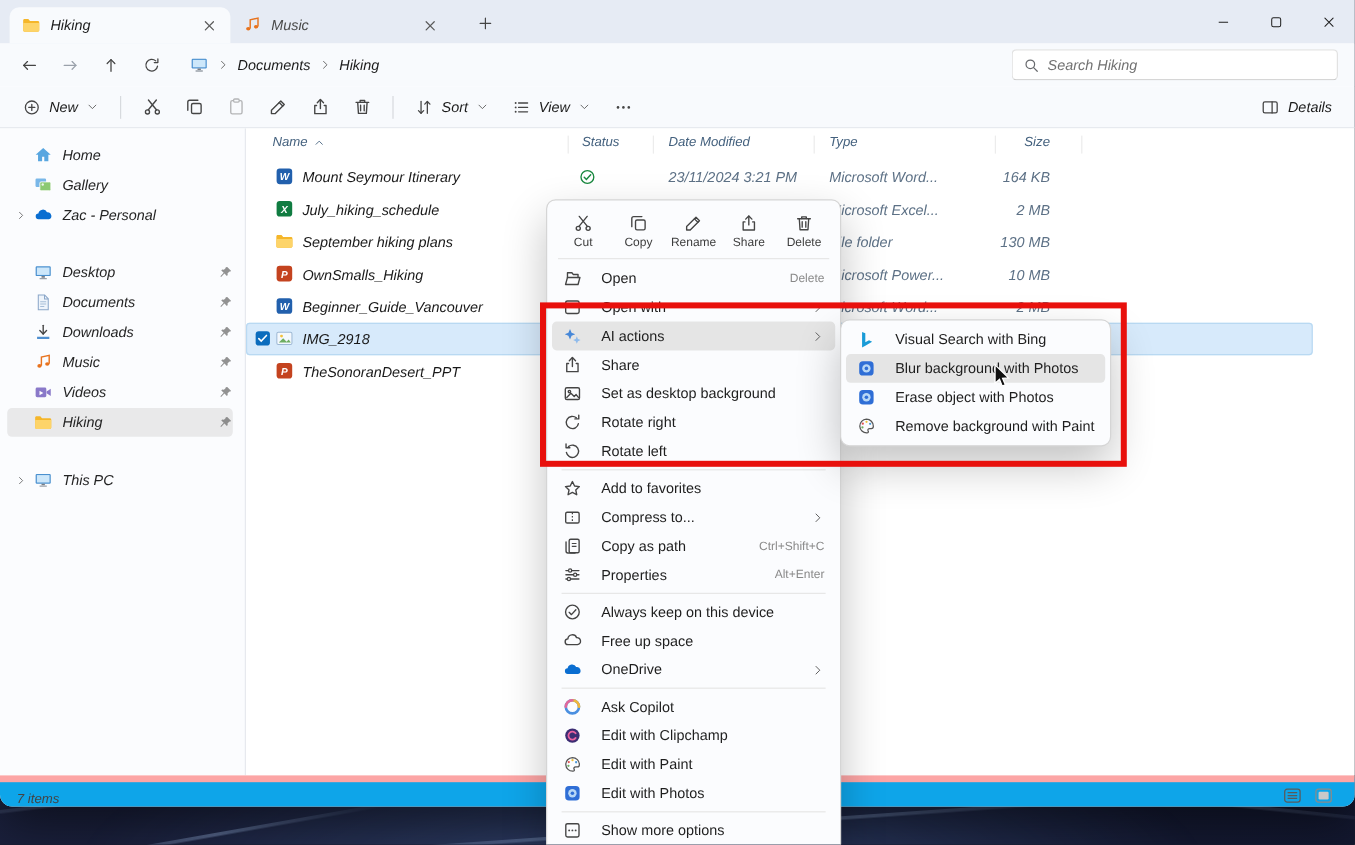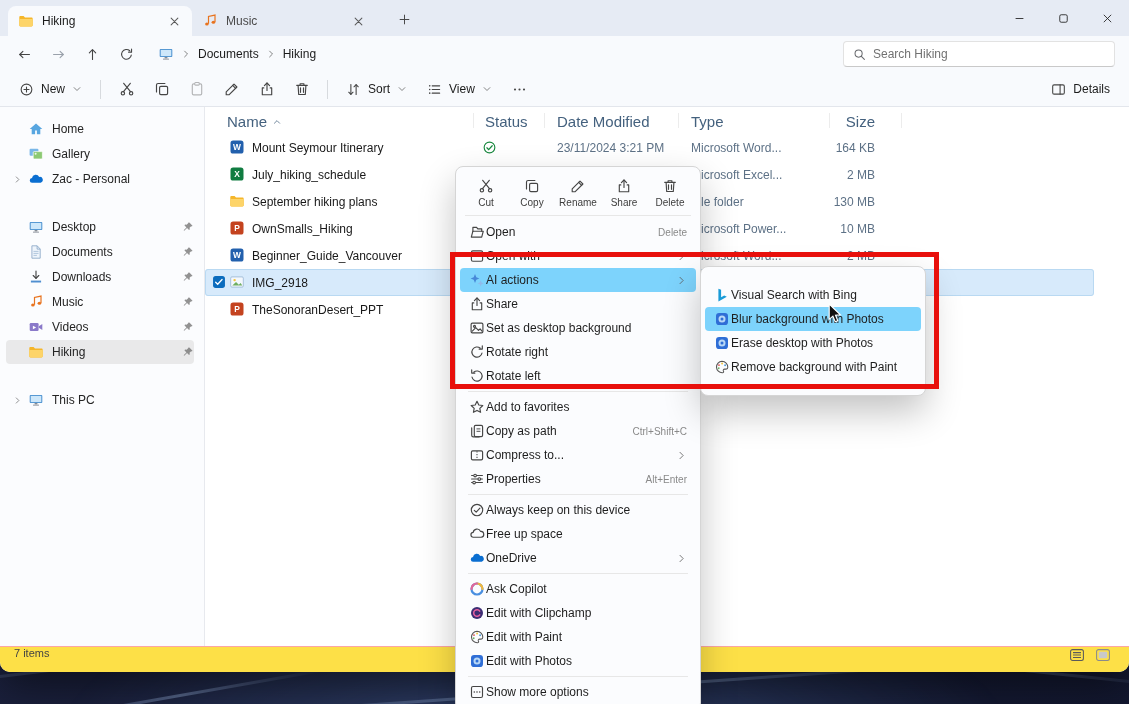--- a/index.html
+++ b/index.html
@@ -10,21 +10,21 @@
   .glow{position:absolute;width:950px;height:320px;left:60px;top:580px;
     background:radial-gradient(closest-side,rgba(95,135,205,.38),transparent);filter:blur(8px);}
   .streak{position:absolute;height:3px;border-radius:3px;filter:blur(.5px);
     background:linear-gradient(90deg,rgba(160,195,255,0),rgba(180,210,255,.6),rgba(160,195,255,0));}
   .s1{width:560px;left:-60px;top:648px;transform:rotate(-7deg);}
   .s2{width:720px;left:230px;top:688px;transform:rotate(-4deg);opacity:.8;}
   .s3{width:520px;left:660px;top:658px;transform:rotate(6deg);opacity:.7;}
   .s4{width:300px;left:30px;top:694px;transform:rotate(-10deg);opacity:.6;}
 
   .window{position:absolute;left:0;top:0;width:1129px;height:672px;background:#fff;
-    border-radius:0 0 10px 10px;box-shadow:0 14px 40px rgba(0,0,0,.5);}
+    border-radius:0 0 10px 10px;box-shadow:0 14px 40px rgba(0,0,0,.5);font-style:italic;}
 
   
   .ic{display:inline-flex;width:16px;height:16px;flex:0 0 auto;}
   .ic svg,[data-icon] svg{width:100%;height:100%;display:block;}
 
   
   .tabbar{position:relative;height:36px;background:#e6ebf4;}
   .tabs{position:absolute;left:8px;top:0;height:36px;display:flex;align-items:flex-end;}
   .tab{height:30px;width:184px;display:flex;align-items:center;gap:8px;padding:0 10px;
     font-size:12px;color:#4a4a4a;border-radius:8px 8px 0 0;}
@@ -66,60 +66,60 @@
   .sidebar{width:205px;border-right:1px solid #e7e9ee;padding-top:10px;background:#fbfcfe;overflow:hidden;}
   .side-item{position:relative;height:24px;margin:0 10px 1px 6px;padding-left:22px;
     display:flex;align-items:center;gap:8px;border-radius:4px;font-size:12px;color:#242424;}
   .side-item.selected{background:#e9e9ea;}
   .side-item.gap-top{margin-top:24px;}
   .side-chev{position:absolute;left:7px;width:9px;height:9px;display:inline-flex;}
   .side-label{flex:1;white-space:nowrap;overflow:hidden;}
   .side-pin{width:12px;height:12px;display:inline-flex;opacity:.75;}
 
   .content{flex:1;position:relative;background:#fff;overflow:hidden;}
-  #cols{position:relative;height:27px;font-size:15px;}
+  #cols{position:relative;height:27px;font-size:11px;}
   .col{position:absolute;top:6px;display:flex;align-items:center;gap:5px;color:#44617e;}
   .col-size{left:560px;width:110px;justify-content:flex-end;}
   .colsep{position:absolute;top:6px;width:1px;height:15px;background:#ececec;}
   .sort-caret{width:10px;height:10px;display:inline-flex;}
 
   .frow{position:relative;height:27px;}
   .frow.selected{background:#d7eafb;outline:1px solid #b9d9f2;outline-offset:-1px;border-radius:3px;width:889px;}
   .rcheck{position:absolute;left:7px;top:6px;width:14px;height:14px;display:inline-flex;}
   .ficon{position:absolute;left:24px;top:5px;}
   .fname{position:absolute;left:47px;top:7px;font-size:12px;color:#191919;white-space:nowrap;}
   .fstatus{position:absolute;left:277px;top:6px;width:15px;height:15px;display:inline-flex;}
   .fdate{position:absolute;left:352px;top:7px;font-size:12px;color:#5d7186;}
   .ftype{position:absolute;left:486px;top:7px;font-size:12px;color:#5d7186;white-space:nowrap;}
   .fsize{position:absolute;left:560px;top:7px;width:110px;text-align:right;font-size:12px;color:#5d7186;}
 
   
-  .statusbar{position:absolute;left:0;right:0;bottom:0;height:26px;border-top:1px solid #fca5a5;
-    display:flex;align-items:flex-start;padding:0 14px;font-size:11px;color:#444;background:#fde047;border-radius:0 0 10px 10px;}
+  .statusbar{position:absolute;left:0;right:0;bottom:0;height:26px;border-top:6px solid #fca5a5;
+    display:flex;align-items:flex-end;padding:0 14px;font-size:11px;color:#444;background:#0ea5e9;border-radius:0 0 10px 10px;}
   .sb-right{margin-left:auto;display:flex;gap:6px;}
   .sbbtn{width:20px;height:17px;display:inline-flex;}
 
   
   #context-menu{position:absolute;left:455px;top:166px;width:246px;background:#fbfcfe;
     border:1px solid #d5d5d5;border-radius:8px;box-shadow:0 16px 36px rgba(0,0,0,.24);
     z-index:40;padding:4px 0 6px;}
   #quick-actions{display:flex;justify-content:space-between;padding:4px 8px 3px;}
   .qa-btn{width:44px;padding:3px 0 2px;display:flex;flex-direction:column;align-items:center;gap:3px;border-radius:4px;font-size:10px;color:#3d3d3d;}
   .qa-btn .ic{width:16px;height:16px;}
   .qa-sep{height:1px;background:#e7e7e7;margin:2px 9px 4px;}
-  .mi{height:24px;margin:0 4px;padding:0 9px;display:flex;align-items:center;gap:1px;border-radius:4px;font-size:12px;color:#1e1e1e;}
-  .mi.hl{background:#7dd3fc;}
+  .mi{height:24px;margin:0 4px;padding:0 9px;display:flex;align-items:center;gap:16px;border-radius:4px;font-size:12px;color:#1e1e1e;}
+  .mi.hl{background:#e5e5e5;}
   .mi-label{white-space:nowrap;}
   .mi-short{margin-left:auto;font-size:10px;color:#898989;}
   .mi-chev{margin-left:auto;width:11px;height:11px;display:inline-flex;}
   .mi-sep{height:1px;background:#e7e7e7;margin:3px 12px;}
 
   #ai-submenu{position:absolute;left:700px;top:266px;width:226px;background:#fbfcfe;
     border:1px solid #d5d5d5;border-radius:8px;box-shadow:0 16px 36px rgba(0,0,0,.24);
-    z-index:45;padding:16px 0;}
+    z-index:45;padding:4px 0;}
 
   #red-box{position:absolute;left:450px;top:252px;width:489px;height:137px;border:5px solid #e8100c;z-index:60;}
   #cursor{position:absolute;left:828px;top:303px;z-index:100;width:15px;height:21px;}
 </style>
 </head>
 <body>
 
 <div class="screen">
   <div class="glow"></div>
   <div class="streak s1"></div>
@@ -798,43 +798,43 @@
         <div class="mi-sep"></div>
         <div class="mi">
           <span class="ic" data-icon="star">
             <svg viewBox="0 0 16 16">
               <path d="M8 2.3l1.8 3.7 4 .5-3 2.8.8 4L8 11.4l-3.6 1.9.8-4-3-2.8 4-.5z" fill="none" stroke="#454545" stroke-width="1.15" stroke-linecap="round" stroke-linejoin="round"></path>
             </svg>
           </span>
           <span class="mi-label">Add to favorites</span>
         </div>
         <div class="mi">
+          <span class="ic" data-icon="zip">
+            <svg viewBox="0 0 16 16">
+              <rect x="2.4" y="3.9" width="11.2" height="8.9" rx="1.3" fill="none" stroke="#454545" stroke-width="1.15" stroke-linecap="round" stroke-linejoin="round"></rect>
+              <path d="M8 4.2v8.3" stroke="#454545" stroke-width="1.05" stroke-dasharray="1.3 1.5"></path>
+            </svg>
+          </span>
+          <span class="mi-label">Compress to...</span>
+          <span class="mi-chev" data-icon="chev-right">
+            <svg viewBox="0 0 16 16">
+              <path d="M5.8 3.4 10.4 8l-4.6 4.6" fill="none" stroke="#5c5c5c" stroke-width="1.2" stroke-linecap="round" stroke-linejoin="round"></path>
+            </svg>
+          </span>
+        </div>
+        <div class="mi">
           <span class="ic" data-icon="copy-path">
             <svg viewBox="0 0 16 16">
               <rect x="5.3" y="2.4" width="8.3" height="11.2" rx="1.3" fill="none" stroke="#454545" stroke-width="1.15" stroke-linecap="round" stroke-linejoin="round"></rect>
               <path d="M2.7 4.7v7.5c0 .9.7 1.6 1.6 1.6h5.9" fill="none" stroke="#454545" stroke-width="1.15" stroke-linecap="round" stroke-linejoin="round"></path>
               <path d="M7.5 5.9h3.9M7.5 8.3h3.9" stroke="#454545" stroke-width=".95"></path>
             </svg>
           </span>
           <span class="mi-label">Copy as path</span>
           <span class="mi-short">Ctrl+Shift+C</span>
-        </div>
-        <div class="mi">
-          <span class="ic" data-icon="zip">
-            <svg viewBox="0 0 16 16">
-              <rect x="2.4" y="3.9" width="11.2" height="8.9" rx="1.3" fill="none" stroke="#454545" stroke-width="1.15" stroke-linecap="round" stroke-linejoin="round"></rect>
-              <path d="M8 4.2v8.3" stroke="#454545" stroke-width="1.05" stroke-dasharray="1.3 1.5"></path>
-            </svg>
-          </span>
-          <span class="mi-label">Compress to...</span>
-          <span class="mi-chev" data-icon="chev-right">
-            <svg viewBox="0 0 16 16">
-              <path d="M5.8 3.4 10.4 8l-4.6 4.6" fill="none" stroke="#5c5c5c" stroke-width="1.2" stroke-linecap="round" stroke-linejoin="round"></path>
-            </svg>
-          </span>
         </div>
         <div class="mi">
           <span class="ic" data-icon="properties">
             <svg viewBox="0 0 16 16">
               <path d="M2.6 4.5h10.8M2.6 8h10.8M2.6 11.5h10.8" fill="none" stroke="#454545" stroke-width="1.15" stroke-linecap="round" stroke-linejoin="round"></path>
               <circle cx="6.1" cy="4.5" r="1.35" fill="#fbfcfe" stroke="#454545" stroke-width="1.05"></circle>
               <circle cx="10.3" cy="8" r="1.35" fill="#fbfcfe" stroke="#454545" stroke-width="1.05"></circle>
               <circle cx="5.1" cy="11.5" r="1.35" fill="#fbfcfe" stroke="#454545" stroke-width="1.05"></circle>
             </svg>
           </span>
@@ -950,21 +950,21 @@
           <span class="mi-label">Blur background with Photos</span>
         </div>
         <div class="mi">
           <span class="ic" data-icon="photos">
             <svg viewBox="0 0 16 16">
               <rect x="2" y="2" width="12" height="12" rx="3.1" fill="#2f6ed6"></rect>
               <circle cx="8" cy="8" r="3.5" fill="#b7d7f6"></circle>
               <circle cx="8" cy="8" r="1.5" fill="#2f6ed6"></circle>
             </svg>
           </span>
-          <span class="mi-label">Erase desktop with Photos</span>
+          <span class="mi-label">Erase object with Photos</span>
         </div>
         <div class="mi">
           <span class="ic" data-icon="paint">
             <svg viewBox="0 0 16 16">
               <path d="M8 2.3a5.7 5.7 0 1 0 .4 11.4c1.3 0 1.5-.9 1-1.7-.5-.9.1-1.9 1.3-1.9h1.4c1 0 1.7-.8 1.7-1.9A5.8 5.8 0 0 0 8 2.3z" fill="none" stroke="#555" stroke-width="1.05"></path>
               <circle cx="5" cy="6.1" r=".95" fill="#e05252"></circle>
               <circle cx="8.1" cy="4.5" r=".95" fill="#eec23d"></circle>
               <circle cx="11.1" cy="6.2" r=".95" fill="#4f9ad6"></circle>
               <circle cx="4.7" cy="9.2" r=".95" fill="#6fae62"></circle>
             </svg>

